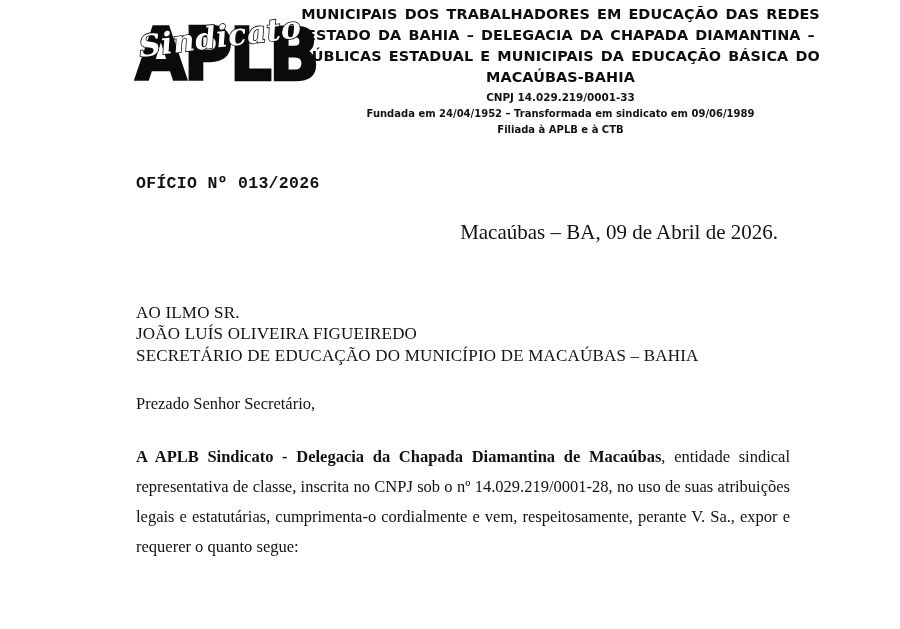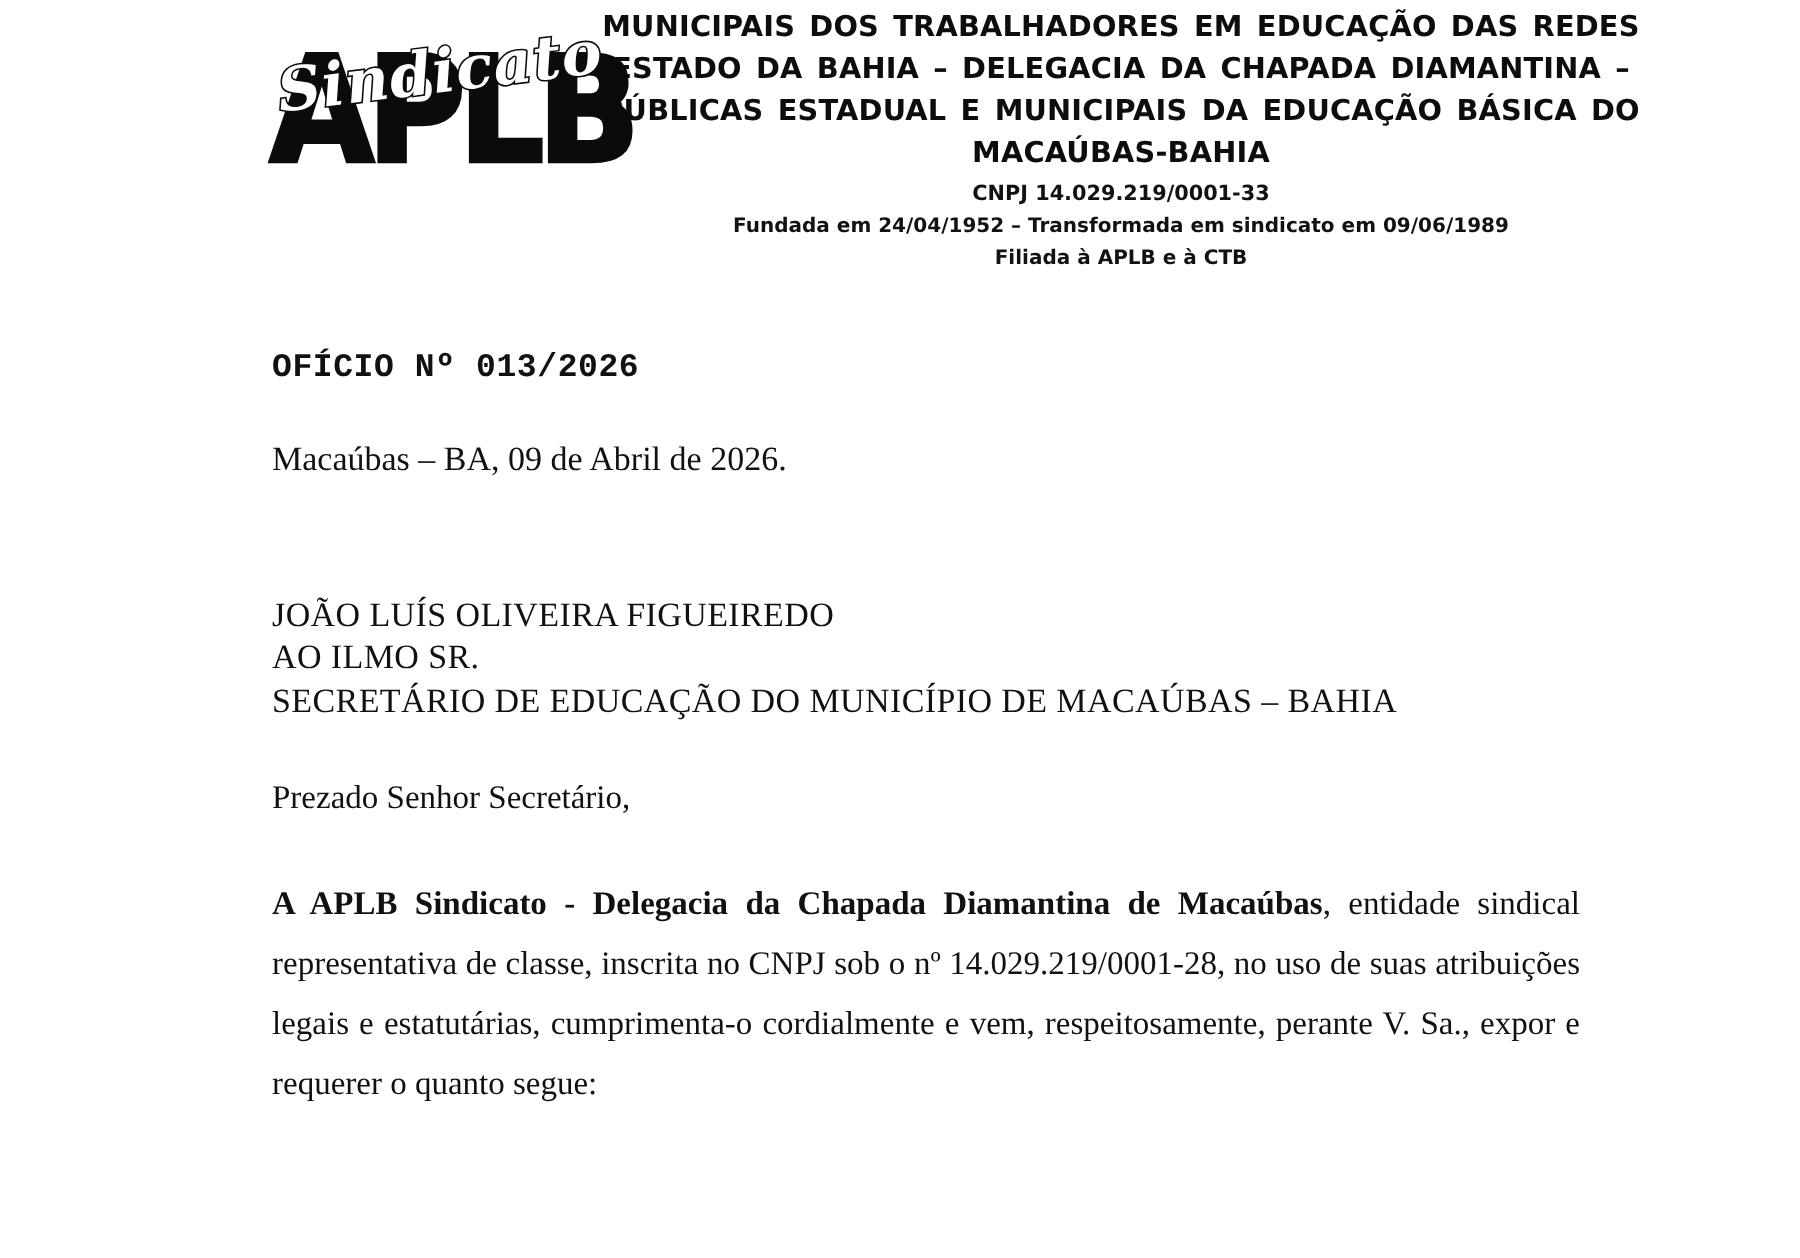--- a/index.html
+++ b/index.html
@@ -99,22 +99,22 @@
     margin-top: 36px;
     font-family: Liberation Mono, monospace;
     font-weight: bold;
     font-size: 16.5px;
     font-variant: small-caps;
     letter-spacing: 0.3px;
   }
 
   .date-line {
     margin-top: 27px;
-    text-align: left;
-    font-size: 17px;
+    text-align: right;
+    font-size: 21px;
     padding-right: 12px;
   }
 
   .recipient {
     margin-top: 57px;
     font-size: 17px;
     line-height: 21.5px;
     font-variant: small-caps;
     letter-spacing: 0.2px;
   }
@@ -161,22 +161,22 @@
 
 </header>
 
 <main class="sheet">
 
   <div class="oficio">OFÍCIO Nº 013/2026</div>
 
   <div class="date-line">Macaúbas – BA, 09 de Abril de 2026.</div>
 
   <section class="recipient">
+    <div>AO ILMO SR.</div>
     <div>JOÃO LUÍS OLIVEIRA FIGUEIREDO</div>
-    <div>AO ILMO SR.</div>
     <div>SECRETÁRIO DE EDUCAÇÃO DO MUNICÍPIO DE MACAÚBAS – BAHIA</div>
   </section>
 
 
   <div class="greeting">Prezado Senhor Secretário,</div>
 
   <p class="para"><b>A APLB Sindicato - Delegacia da Chapada Diamantina de Macaúbas</b><span>, entidade sindical representativa de classe, inscrita no CNPJ sob o nº 14.029.219/0001-28, no uso de suas atribuições legais e estatutárias, cumprimenta-o cordialmente e vem, respeitosamente, perante V. Sa., expor e requerer o quanto segue:</span></p>
 
 </main>
 

